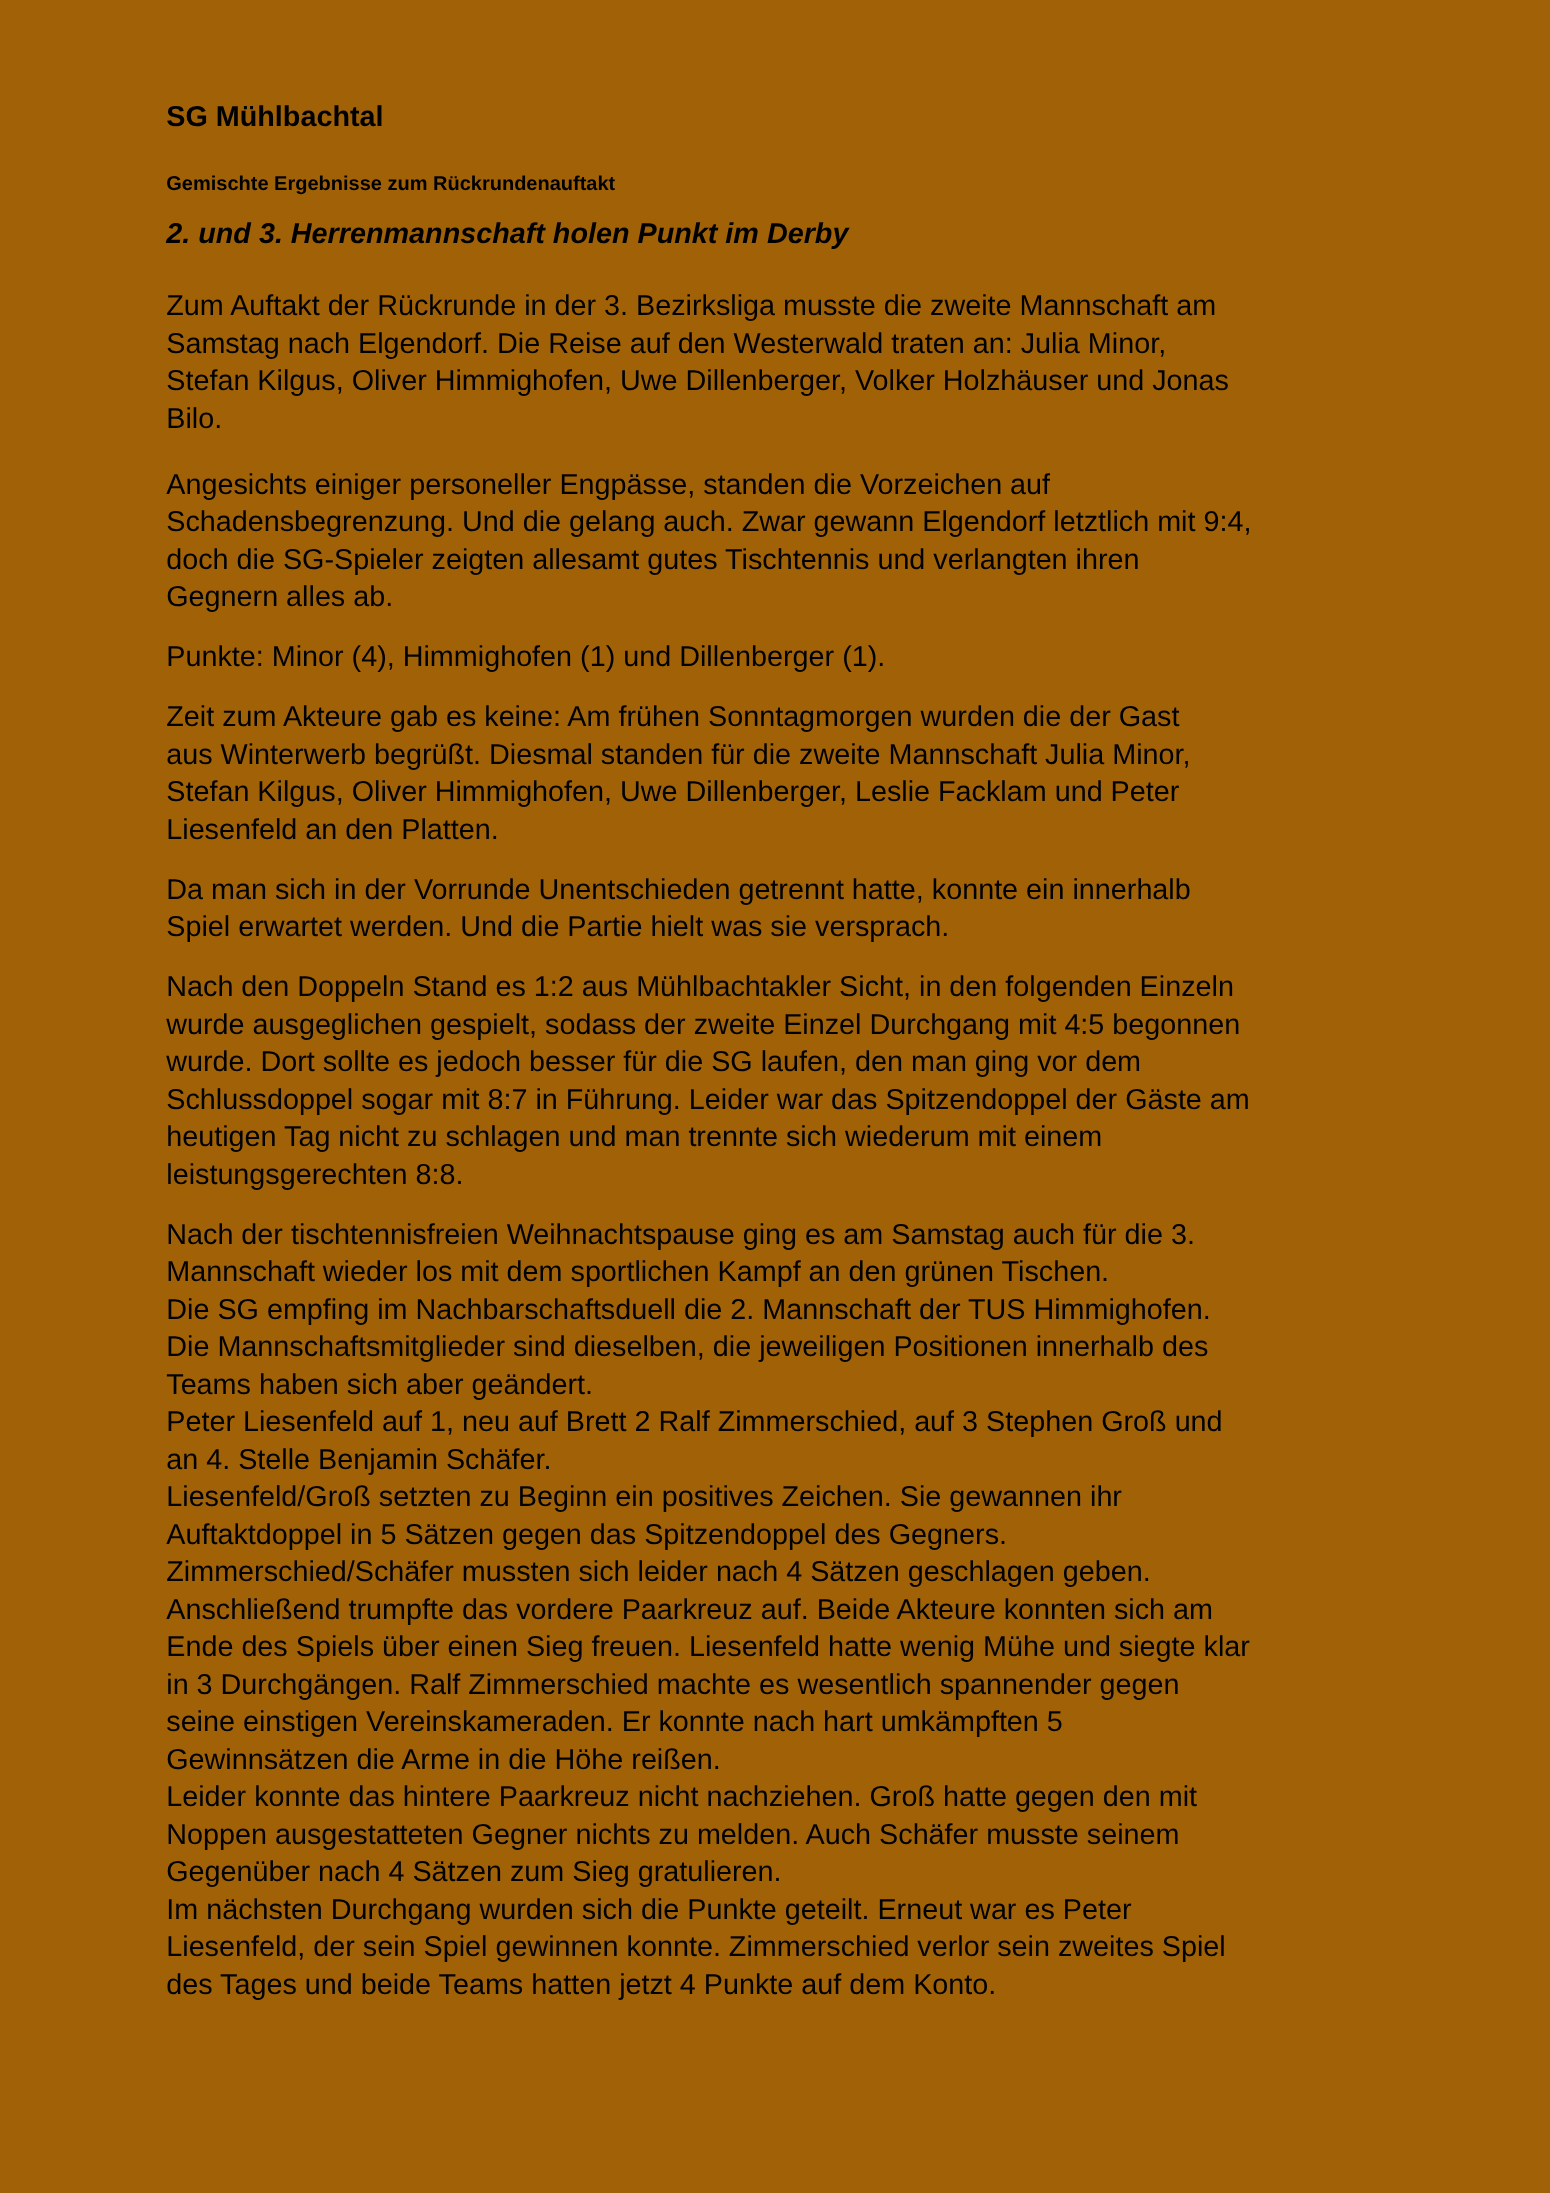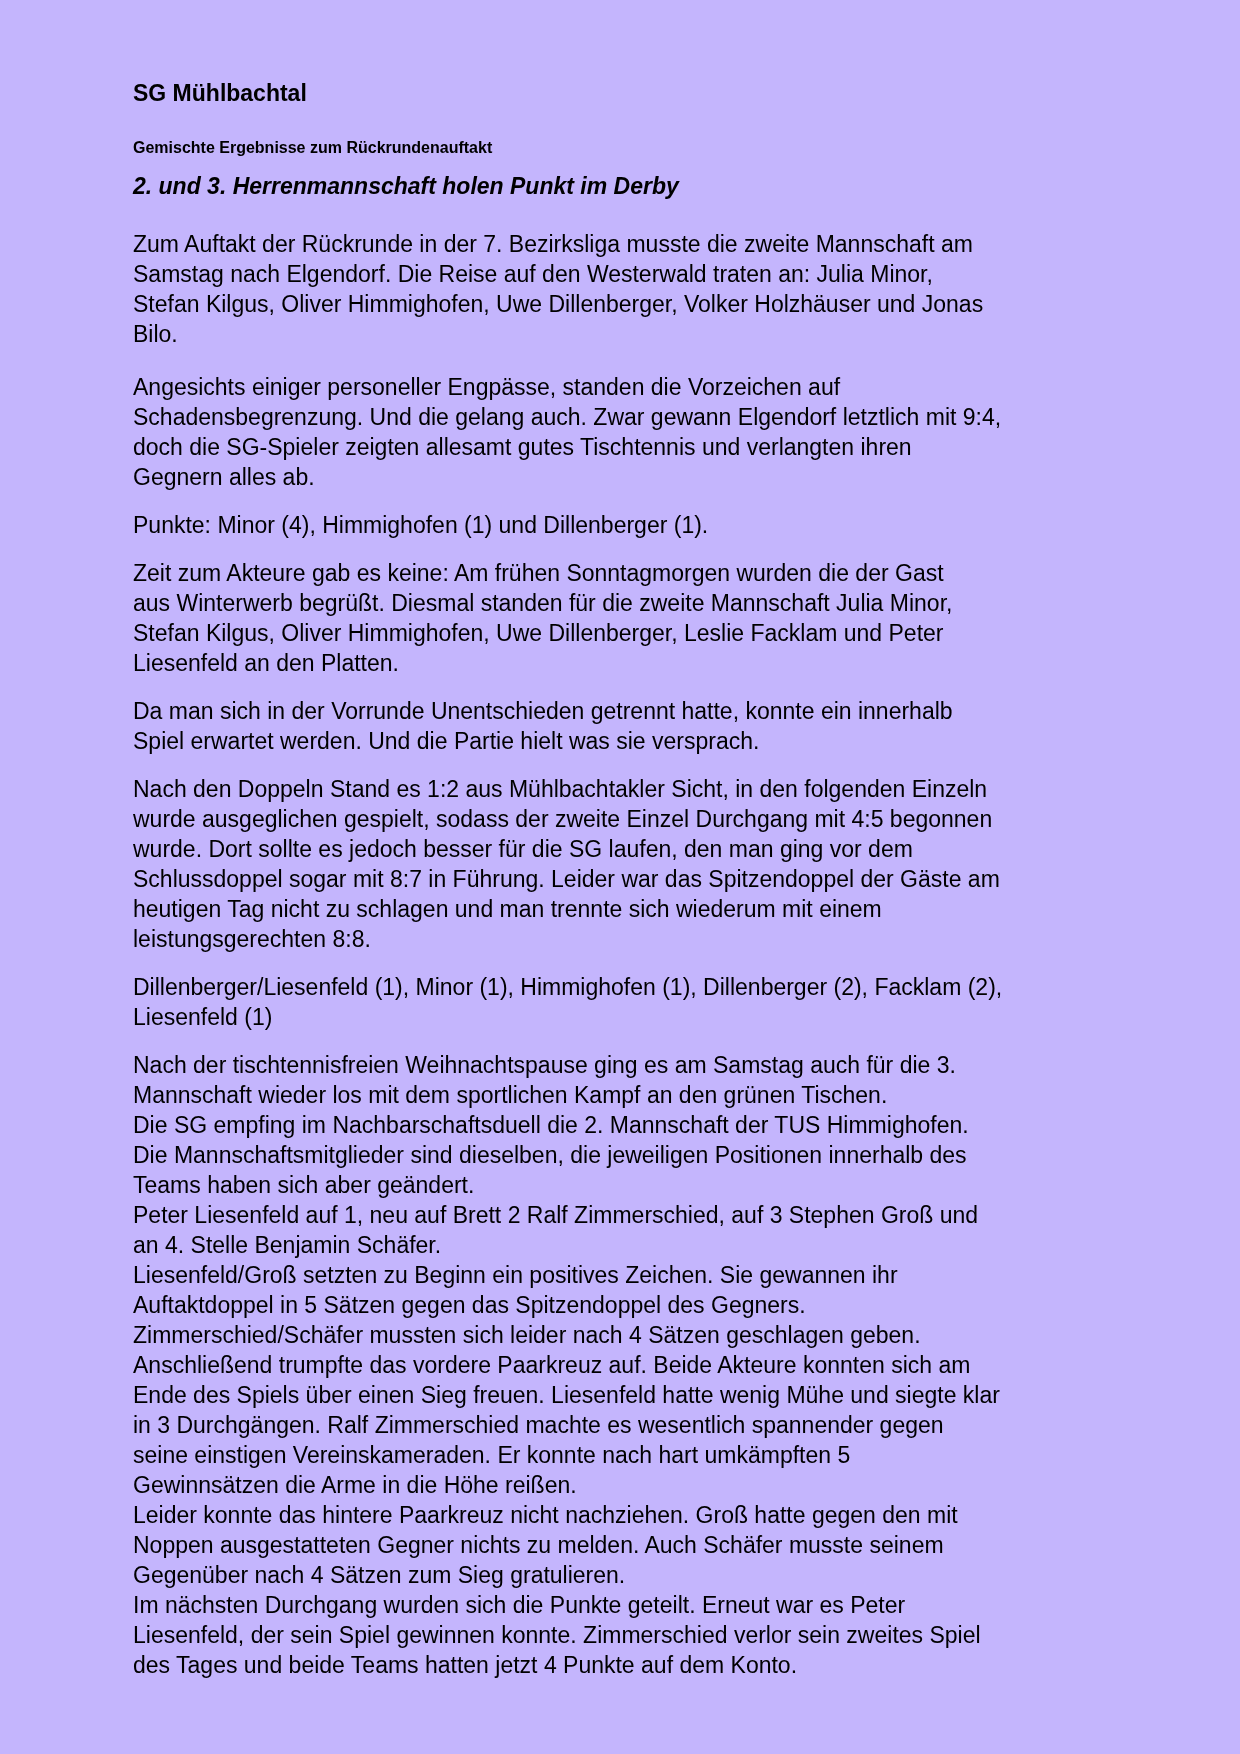--- a/index.html
+++ b/index.html
@@ -5,21 +5,21 @@
 <style>
   html, body {
     margin: 0;
     padding: 0;
     background: #ffffff;
   }
   .page {
     position: relative;
     width: 1240px;
     height: 1754px;
-    background: #c4b5fd;
+    background: #a16207;
     box-sizing: border-box;
     padding: 78px 52px 60px 133px;
     font-family: "Liberation Sans", "DejaVu Sans", sans-serif;
     color: #000000;
     overflow: hidden;
   }
   .doc-title {
     font-size: 23px;
     line-height: 30px;
     font-weight: bold;
@@ -53,21 +53,21 @@
 </head>
 <body>
 
 <div class="page">
   <h1 class="doc-title">SG Mühlbachtal</h1>
 
   <h2 class="doc-heading">Gemischte Ergebnisse zum Rückrundenauftakt</h2>
 
   <h2 class="doc-subheading">2. und 3. Herrenmannschaft holen Punkt im Derby</h2>
 
-  <p class="doc-paragraph">Zum Auftakt der Rückrunde in der 7. Bezirksliga musste die zweite Mannschaft am
+  <p class="doc-paragraph">Zum Auftakt der Rückrunde in der 3. Bezirksliga musste die zweite Mannschaft am
 Samstag nach Elgendorf. Die Reise auf den Westerwald traten an: Julia Minor,
 Stefan Kilgus, Oliver Himmighofen, Uwe Dillenberger, Volker Holzhäuser und Jonas
 Bilo.</p>
 
   <p class="doc-paragraph tight">Angesichts einiger personeller Engpässe, standen die Vorzeichen auf
 Schadensbegrenzung. Und die gelang auch. Zwar gewann Elgendorf letztlich mit 9:4,
 doch die SG-Spieler zeigten allesamt gutes Tischtennis und verlangten ihren
 Gegnern alles ab.</p>
 
   <p class="doc-paragraph tight">Punkte: Minor (4), Himmighofen (1) und Dillenberger (1).</p>
@@ -80,22 +80,20 @@
   <p class="doc-paragraph tight">Da man sich in der Vorrunde Unentschieden getrennt hatte, konnte ein innerhalb
 Spiel erwartet werden. Und die Partie hielt was sie versprach.</p>
 
   <p class="doc-paragraph tight">Nach den Doppeln Stand es 1:2 aus Mühlbachtakler Sicht, in den folgenden Einzeln
 wurde ausgeglichen gespielt, sodass der zweite Einzel Durchgang mit 4:5 begonnen
 wurde. Dort sollte es jedoch besser für die SG laufen, den man ging vor dem
 Schlussdoppel sogar mit 8:7 in Führung. Leider war das Spitzendoppel der Gäste am
 heutigen Tag nicht zu schlagen und man trennte sich wiederum mit einem
 leistungsgerechten 8:8.</p>
 
-  <p class="doc-paragraph tight">Dillenberger/Liesenfeld (1), Minor (1), Himmighofen (1), Dillenberger (2), Facklam (2),
-Liesenfeld (1)</p>
 
   <p class="doc-paragraph">Nach der tischtennisfreien Weihnachtspause ging es am Samstag auch für die 3.
 Mannschaft wieder los mit dem sportlichen Kampf an den grünen Tischen.
 Die SG empfing im Nachbarschaftsduell die 2. Mannschaft der TUS Himmighofen.
 Die Mannschaftsmitglieder sind dieselben, die jeweiligen Positionen innerhalb des
 Teams haben sich aber geändert.
 Peter Liesenfeld auf 1, neu auf Brett 2 Ralf Zimmerschied, auf 3 Stephen Groß und
 an 4. Stelle Benjamin Schäfer.
 Liesenfeld/Groß setzten zu Beginn ein positives Zeichen. Sie gewannen ihr
 Auftaktdoppel in 5 Sätzen gegen das Spitzendoppel des Gegners.

